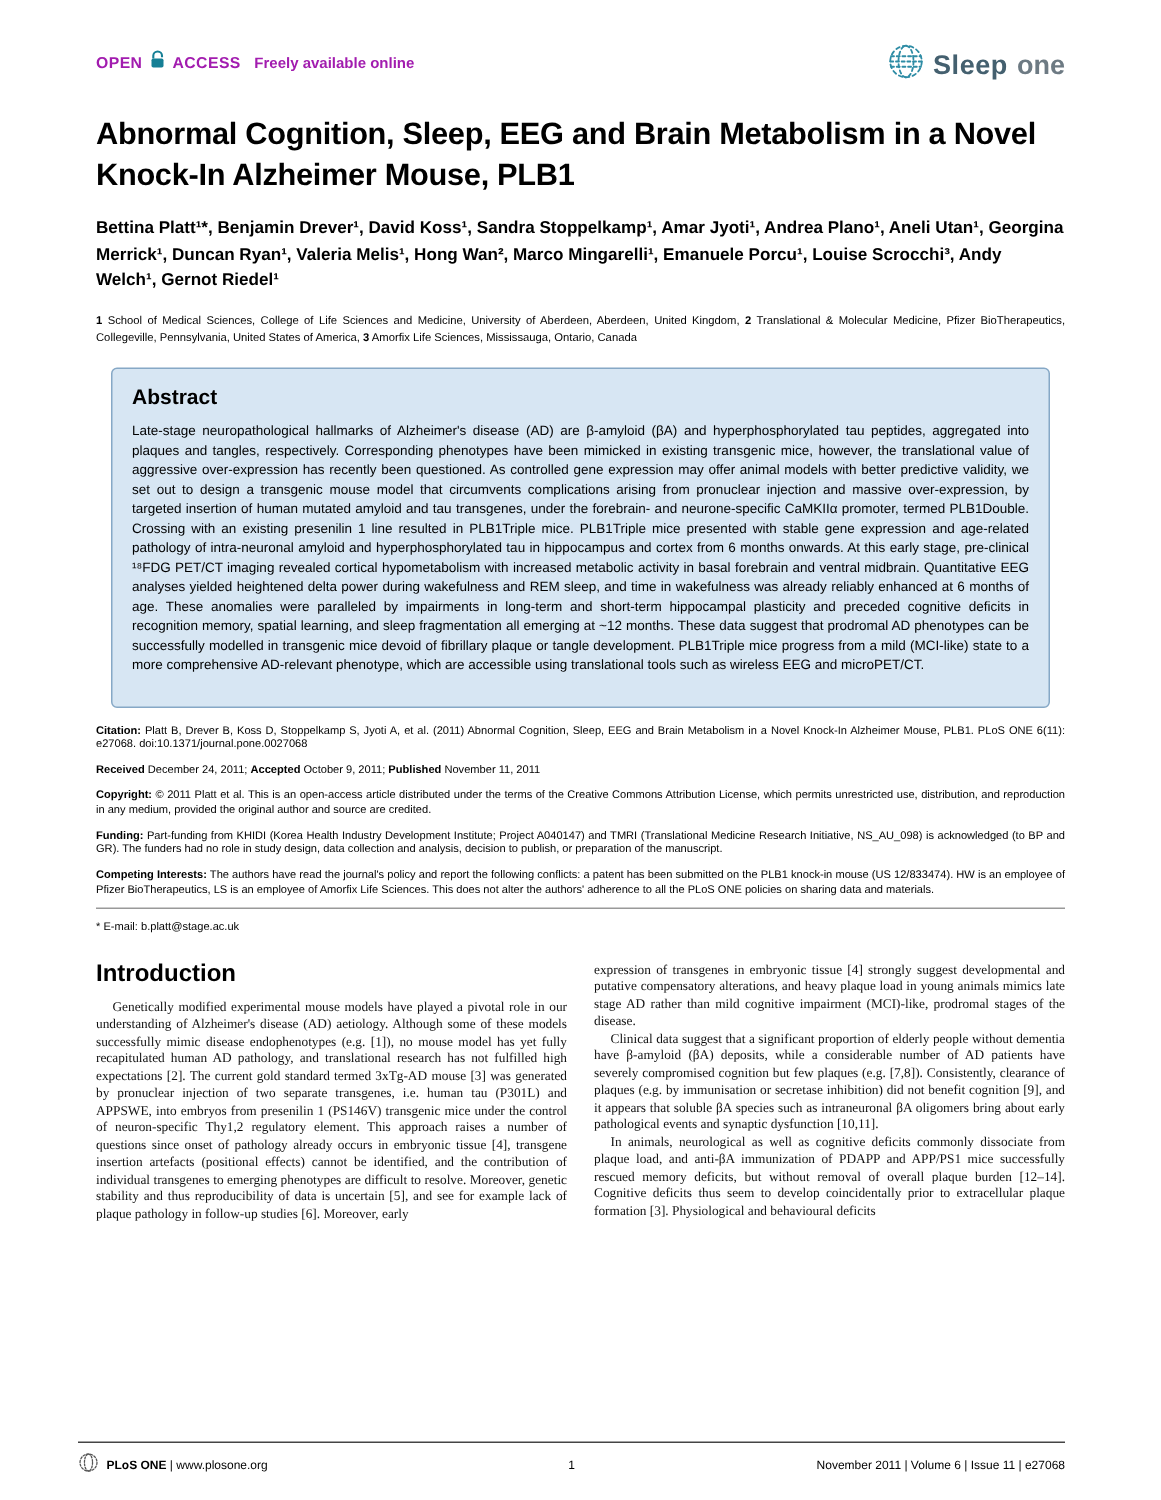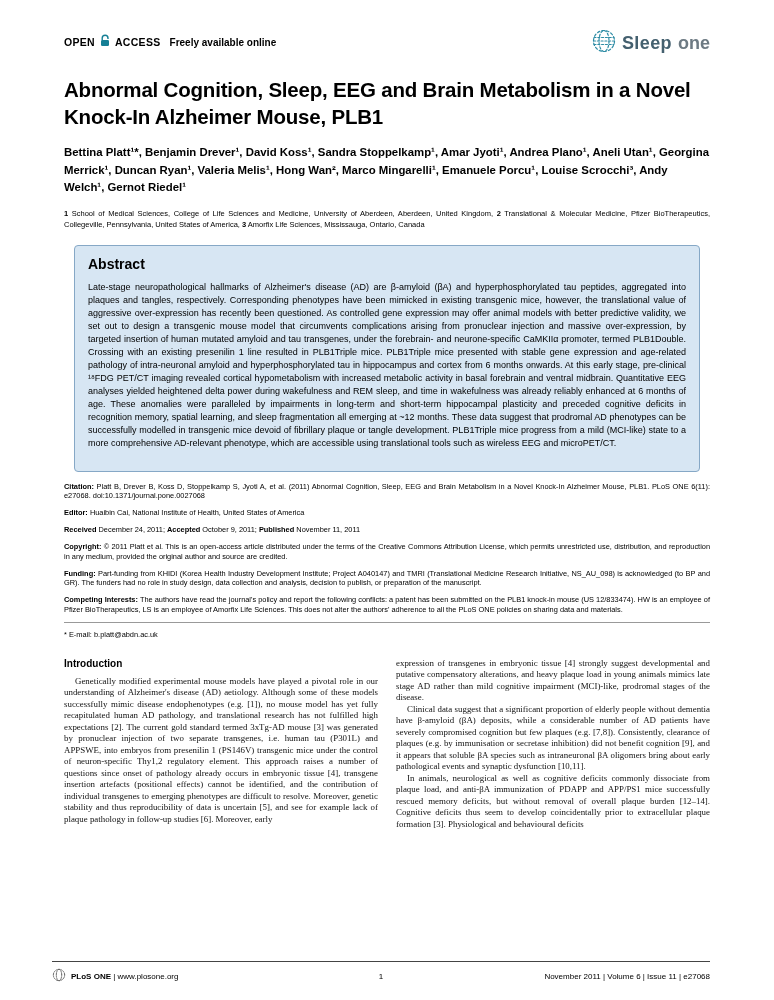--- a/index.html
+++ b/index.html
@@ -9,21 +9,21 @@
     width: 774px; height: 1000px;
     background: #fff;
     padding: 26px 64px 0;
     box-sizing: border-box;
     overflow: hidden;
     margin: 0 auto;
   }
 
   
   .top { display: flex; justify-content: space-between; align-items: flex-start; height: 36px; }
-  .oa { display: flex; align-items: center; gap: 4px; color: #000000; padding-top: 7px; }
+  .oa { display: flex; align-items: center; gap: 4px; color: #a21caf; padding-top: 7px; }
   .oa-open, .oa-access { font-weight: bold; font-size: 10.5px; letter-spacing: .3px; }
   .oa-tag { font-weight: bold; font-size: 10px; margin-left: 5px; }
   .plos-logo { display: flex; align-items: center; gap: 5px; padding-top: 2px; }
   .plos-text { font-size: 18px; font-weight: bold; color: #44606f; letter-spacing: .4px; }
   .one-text { font-size: 18px; font-weight: bold; color: #6d7a83; margin-left: 1px; }
 
   
   .title { font-size: 20.5px; font-weight: 700; line-height: 1.32; margin-top: 14px; letter-spacing: -0.2px; }
   .authors { margin-top: 13px; font-size: 11.4px; font-weight: 700; line-height: 1.55; }
   .affils { margin-top: 9px; font-size: 7.5px; line-height: 1.5; text-align: justify; }
@@ -39,21 +39,21 @@
   .meta-item { margin-bottom: 5px; }
   .meta-label { font-weight: bold; }
 
   .rule { border: none; border-top: 1px solid #999; margin: 7px 0 5px; }
   .email-line { font-size: 7.4px; line-height: 9.6px; }
   .email-link { color: #000; text-decoration: none; }
 
   
   .columns { display: flex; gap: 18px; margin-top: 18px; }
   .col { flex: 1; min-width: 0; }
-  .section-heading { font-size: 10px; font-weight: bold; margin: 0 0 7px; }
+  .section-heading { font-size: 16px; font-weight: bold; margin: 0 0 7px; }
   .body-text { font-family: "Liberation Serif", serif; font-size: 8.9px; line-height: 11.5px; text-align: justify; color: #111; margin: 0; }
   .indent { text-indent: 11px; }
 
   
   .foot { position: absolute; left: 52px; right: 64px; bottom: 16px; border-top: 1px solid #444; padding-top: 6px; display: flex; align-items: center; font-size: 8px; }
   .foot-left { flex: 1; display: flex; align-items: center; gap: 5px; }
   .foot-name { font-weight: bold; }
   .foot-page { width: 40px; text-align: center; }
   .foot-right { flex: 1; text-align: right; }
 </style>
@@ -95,30 +95,29 @@
 
   <p class="affils"><b>1</b><span> School of Medical Sciences, College of Life Sciences and Medicine, University of Aberdeen, Aberdeen, United Kingdom, </span><b>2</b><span> Translational &amp; Molecular Medicine, Pfizer BioTherapeutics, Collegeville, Pennsylvania, United States of America, </span><b>3</b><span> Amorfix Life Sciences, Mississauga, Ontario, Canada</span></p>
 
   <section class="abstract">
     <div class="abstract-h">Abstract</div>
     <p class="abstract-p">Late-stage neuropathological hallmarks of Alzheimer's disease (AD) are β-amyloid (βA) and hyperphosphorylated tau peptides, aggregated into plaques and tangles, respectively. Corresponding phenotypes have been mimicked in existing transgenic mice, however, the translational value of aggressive over-expression has recently been questioned. As controlled gene expression may offer animal models with better predictive validity, we set out to design a transgenic mouse model that circumvents complications arising from pronuclear injection and massive over-expression, by targeted insertion of human mutated amyloid and tau transgenes, under the forebrain- and neurone-specific CaMKIIα promoter, termed PLB1Double. Crossing with an existing presenilin 1 line resulted in PLB1Triple mice. PLB1Triple mice presented with stable gene expression and age-related pathology of intra-neuronal amyloid and hyperphosphorylated tau in hippocampus and cortex from 6 months onwards. At this early stage, pre-clinical ¹⁸FDG PET/CT imaging revealed cortical hypometabolism with increased metabolic activity in basal forebrain and ventral midbrain. Quantitative EEG analyses yielded heightened delta power during wakefulness and REM sleep, and time in wakefulness was already reliably enhanced at 6 months of age. These anomalies were paralleled by impairments in long-term and short-term hippocampal plasticity and preceded cognitive deficits in recognition memory, spatial learning, and sleep fragmentation all emerging at ~12 months. These data suggest that prodromal AD phenotypes can be successfully modelled in transgenic mice devoid of fibrillary plaque or tangle development. PLB1Triple mice progress from a mild (MCI-like) state to a more comprehensive AD-relevant phenotype, which are accessible using translational tools such as wireless EEG and microPET/CT.</p>
   </section>
 
   <section class="meta">
     <p class="meta-item"><span class="meta-label">Citation:</span> <span>Platt B, Drever B, Koss D, Stoppelkamp S, Jyoti A, et al. (2011) Abnormal Cognition, Sleep, EEG and Brain Metabolism in a Novel Knock-In Alzheimer Mouse, PLB1. PLoS ONE 6(11): e27068. doi:10.1371/journal.pone.0027068</span></p>
-    <p class="meta-item"><span class="meta-label">Editor:</span> <span>Huaibin Cai, National Institute of Health, United States of America</span></p>
     <p class="meta-item"><span class="meta-label">Received</span><span> December 24, 2011; </span><span class="meta-label">Accepted</span><span> October 9, 2011; </span><span class="meta-label">Published</span><span> November 11, 2011</span></p>
     <p class="meta-item"><span class="meta-label">Copyright:</span> <span>© 2011 Platt et al. This is an open-access article distributed under the terms of the Creative Commons Attribution License, which permits unrestricted use, distribution, and reproduction in any medium, provided the original author and source are credited.</span></p>
     <p class="meta-item"><span class="meta-label">Funding:</span> <span>Part-funding from KHIDI (Korea Health Industry Development Institute; Project A040147) and TMRI (Translational Medicine Research Initiative, NS_AU_098) is acknowledged (to BP and GR). The funders had no role in study design, data collection and analysis, decision to publish, or preparation of the manuscript.</span></p>
     <p class="meta-item"><span class="meta-label">Competing Interests:</span> <span>The authors have read the journal's policy and report the following conflicts: a patent has been submitted on the PLB1 knock-in mouse (US 12/833474). HW is an employee of Pfizer BioTherapeutics, LS is an employee of Amorfix Life Sciences. This does not alter the authors' adherence to all the PLoS ONE policies on sharing data and materials.</span></p>
   </section>
 
   <hr class="rule">
 
-  <p class="email-line"><span>* E-mail:</span> <a href="#" class="email-link">b.platt@abdn.ac.uk</a></p>
+  <p class="email-line"><span>* E-mail:</span> <a href="#" class="email-link">b.platt@stage.ac.uk</a></p>
 
   <section class="columns">
     <div class="col">
       <h2 class="section-heading">Introduction</h2>
       <p class="body-text indent">Genetically modified experimental mouse models have played a pivotal role in our understanding of Alzheimer's disease (AD) aetiology. Although some of these models successfully mimic disease endophenotypes (e.g. [1]), no mouse model has yet fully recapitulated human AD pathology, and translational research has not fulfilled high expectations [2]. The current gold standard termed 3xTg-AD mouse [3] was generated by pronuclear injection of two separate transgenes, i.e. human tau (P301L) and APPSWE, into embryos from presenilin 1 (PS146V) transgenic mice under the control of neuron-specific Thy1,2 regulatory element. This approach raises a number of questions since onset of pathology already occurs in embryonic tissue [4], transgene insertion artefacts (positional effects) cannot be identified, and the contribution of individual transgenes to emerging phenotypes are difficult to resolve. Moreover, genetic stability and thus reproducibility of data is uncertain [5], and see for example lack of plaque pathology in follow-up studies [6]. Moreover, early</p>
     </div>
     <div class="col">
       <p class="body-text">expression of transgenes in embryonic tissue [4] strongly suggest developmental and putative compensatory alterations, and heavy plaque load in young animals mimics late stage AD rather than mild cognitive impairment (MCI)-like, prodromal stages of the disease.</p>
       <p class="body-text indent">Clinical data suggest that a significant proportion of elderly people without dementia have β-amyloid (βA) deposits, while a considerable number of AD patients have severely compromised cognition but few plaques (e.g. [7,8]). Consistently, clearance of plaques (e.g. by immunisation or secretase inhibition) did not benefit cognition [9], and it appears that soluble βA species such as intraneuronal βA oligomers bring about early pathological events and synaptic dysfunction [10,11].</p>
       <p class="body-text indent">In animals, neurological as well as cognitive deficits commonly dissociate from plaque load, and anti-βA immunization of PDAPP and APP/PS1 mice successfully rescued memory deficits, but without removal of overall plaque burden [12–14]. Cognitive deficits thus seem to develop coincidentally prior to extracellular plaque formation [3]. Physiological and behavioural deficits</p>

